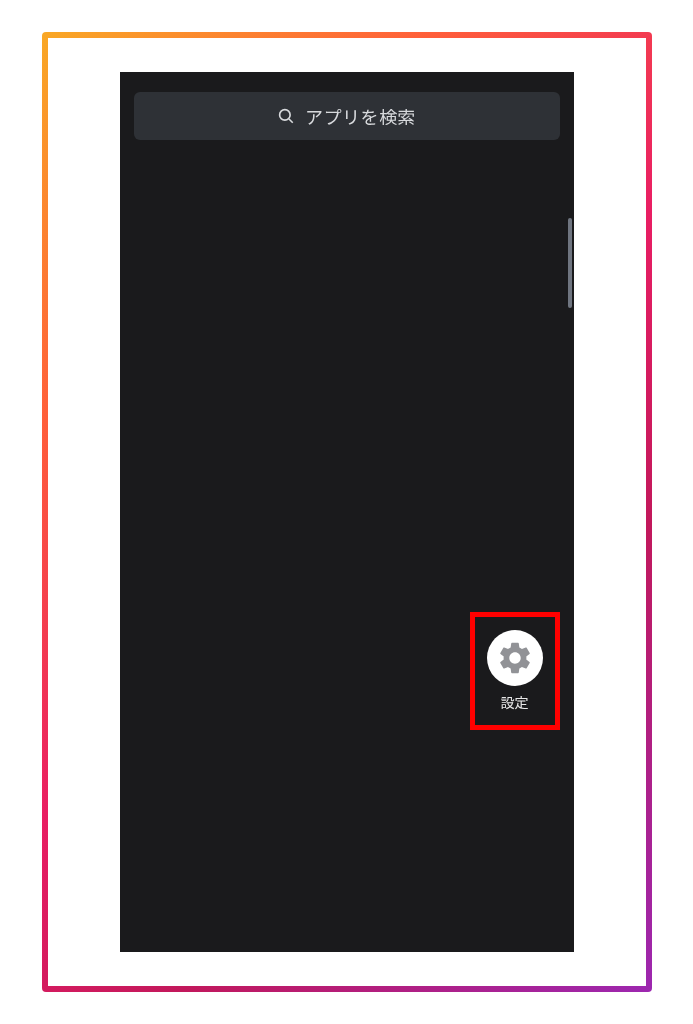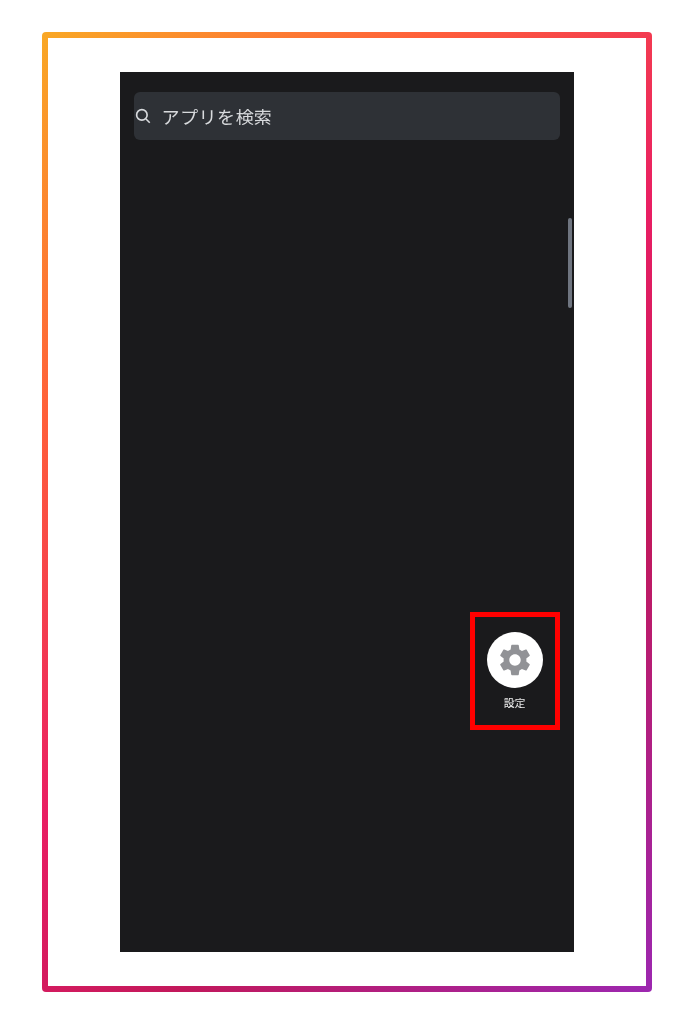--- a/index.html
+++ b/index.html
@@ -39,20 +39,21 @@
       position: relative;
       overflow: hidden;
     }
     .search-bar {
       margin: 20px 14px 0 14px;
       height: 48px;
       background: #2e3136;
       border-radius: 6px;
       display: flex;
       align-items: center;
+      justify-content: center;
       gap: 10px;
       cursor: text;
     }
     .search-icon {
       width: 18px;
       height: 18px;
       color: #d8dadd;
       flex-shrink: 0;
     }
     .search-placeholder {
@@ -92,21 +93,21 @@
       justify-content: center;
       cursor: pointer;
     }
     .gear-svg {
       width: 38px;
       height: 38px;
       color: #919296;
     }
     .app-label {
       color: #e8e8e8;
-      font-size: 11px;
+      font-size: 14px;
       text-align: right;
     }
   </style>
 </head>
 <body>
 
 <div class="outer-frame">
   <div class="inner-white">
     <div class="phone-screen">
 

